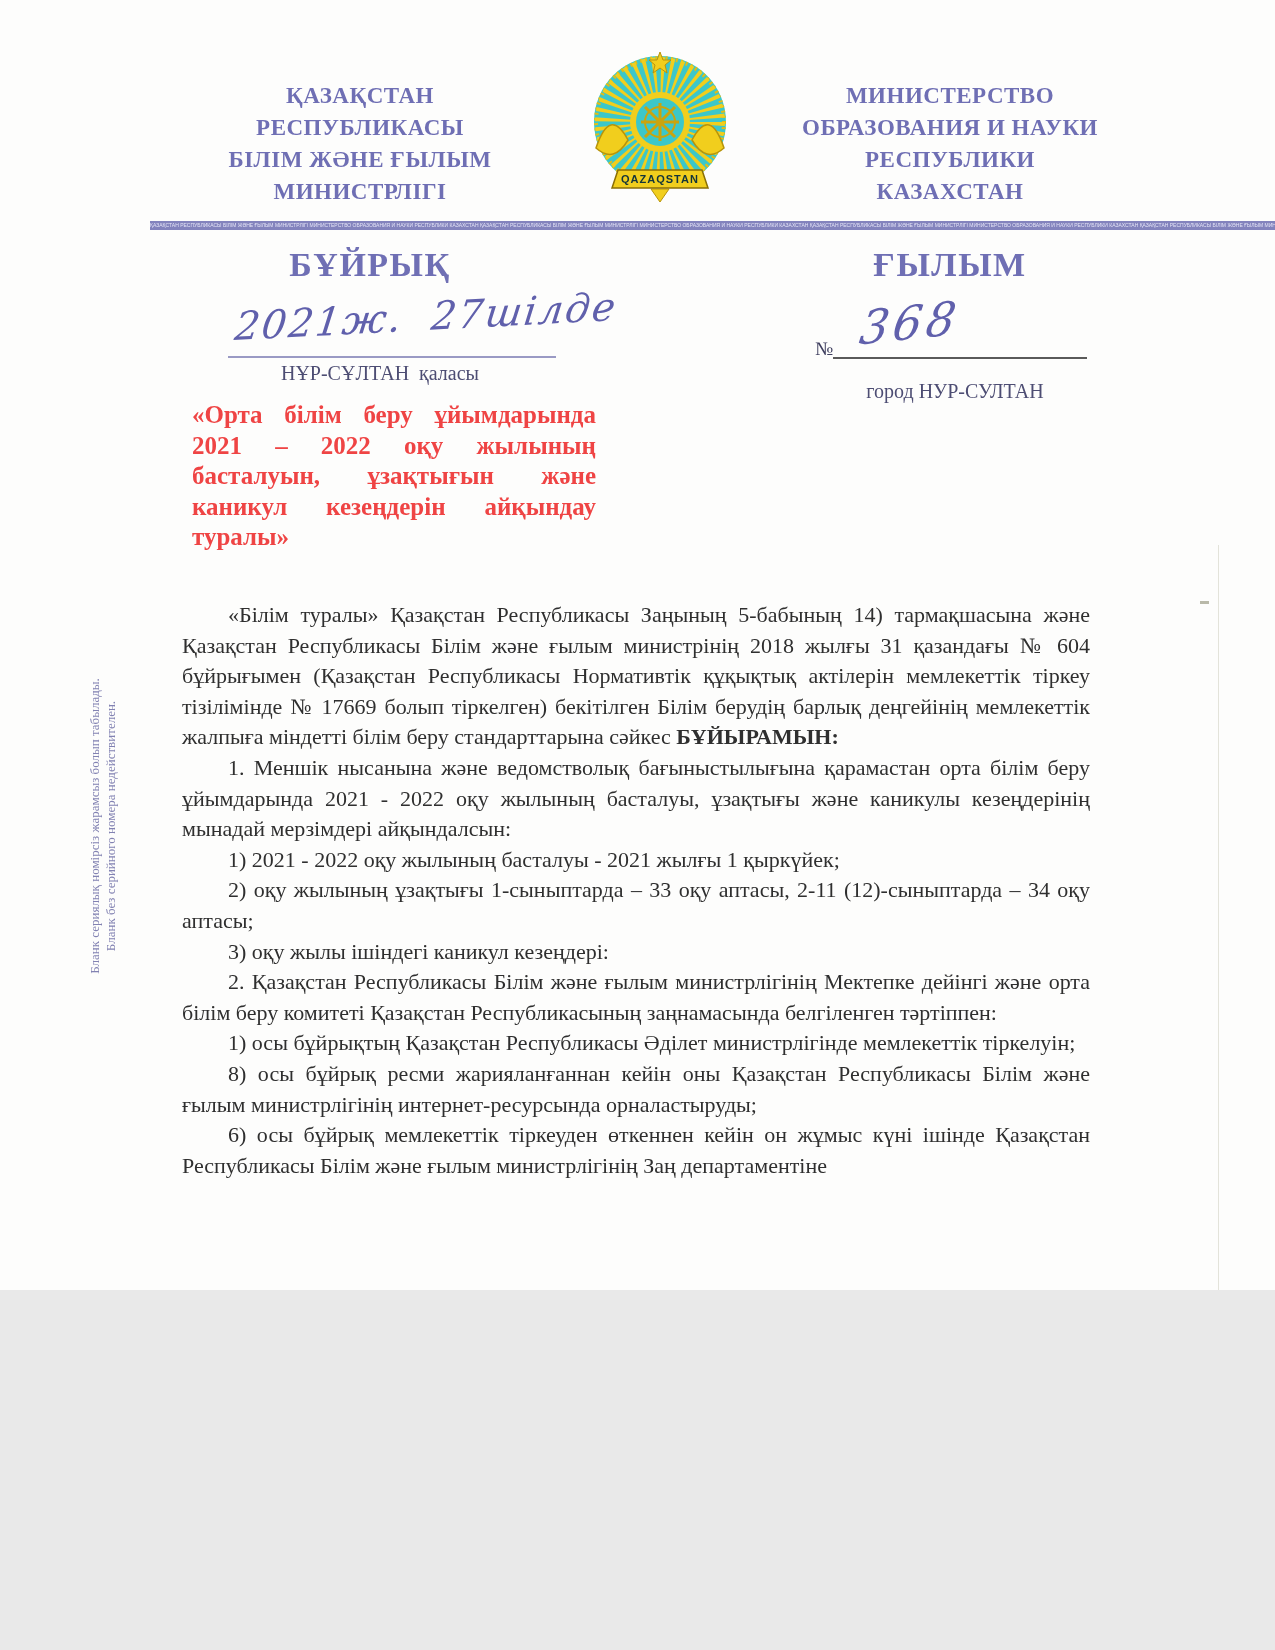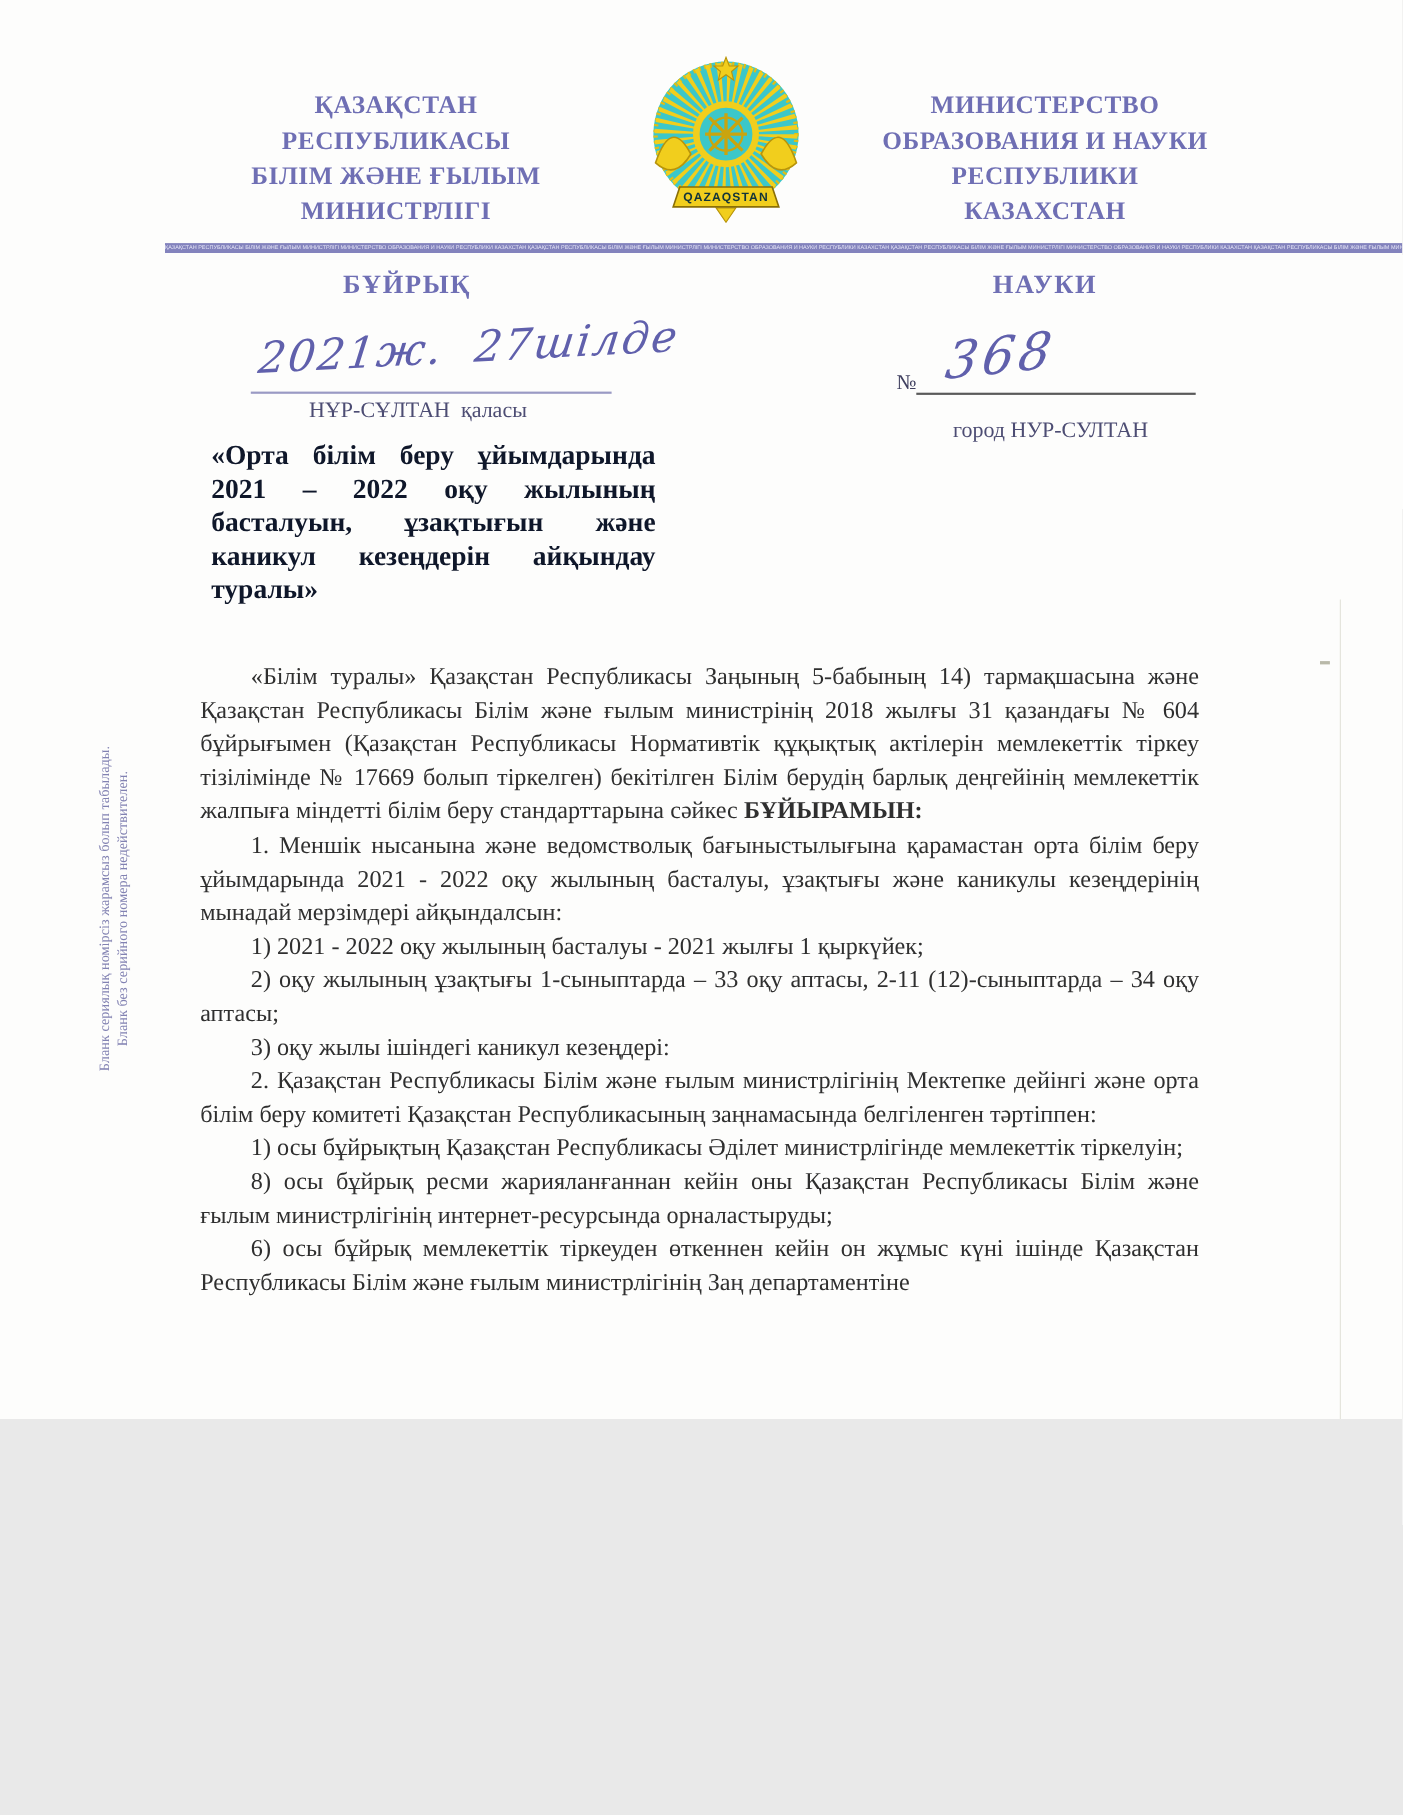--- a/index.html
+++ b/index.html
@@ -11,40 +11,40 @@
             color:#6f6fb4;text-align:center;white-space:pre-line;letter-spacing:.5px;}
   .ministry.kk{left:160px;width:400px;}
   .ministry.ru{left:748px;width:404px;}
 
   .emblem{position:absolute;left:588px;top:48px;width:144px;height:156px;}
 
   .security-strip{position:absolute;left:150px;top:221px;width:1125px;height:9px;
                   background:#8383bd;color:#e4e4f6;font-size:5px;line-height:9px;
                   white-space:nowrap;overflow:hidden;font-family:"Liberation Sans",sans-serif;}
 
-  .order-h{position:absolute;top:246px;font-weight:bold;font-size:24px;color:#6f6fb4;
+  .order-h{position:absolute;top:246px;font-weight:bold;font-size:34px;color:#6f6fb4;
            letter-spacing:1.5px;text-align:center;width:300px;}
   .order-h.kk{left:220px;}
   .order-h.ru{left:800px;}
 
   .hand{font-family:"DejaVu Serif",serif;font-style:italic;color:#6060ac;}
   .date-hand{position:absolute;left:235px;top:294px;font-size:39px;white-space:pre;
              transform:rotate(-3deg) skewX(-10deg);letter-spacing:2px;}
   .date-line{position:absolute;left:228px;top:356px;width:328px;height:2px;background:#9a9ac4;}
   .city{position:absolute;font-size:20px;color:#4d4d73;text-align:center;white-space:pre;}
   .city.kk{left:180px;top:362px;width:400px;}
   .city.ru{left:760px;top:380px;width:390px;}
 
   .no-sign{position:absolute;left:815px;top:338px;font-size:19px;color:#3f3f5f;}
   .no-hand{position:absolute;left:860px;top:296px;font-size:46px;
            transform:rotate(-6deg) skewX(-14deg);letter-spacing:4px;}
   .no-line{position:absolute;left:833px;top:357px;width:254px;height:2px;background:#5a5a5a;}
 
   .title{position:absolute;left:192px;top:400px;width:404px;font-size:25px;line-height:30.5px;
-         font-weight:bold;color:#0f172a;text-align:justify;}
+         font-weight:bold;color:#ef4444;text-align:justify;}
 
   .body-text{position:absolute;left:182px;top:600px;width:908px;font-size:22px;
              line-height:30.6px;color:#2f2f2f;text-align:justify;}
   .body-text p{margin:0;text-indent:46px;}
   .b{font-weight:bold;}
 
   .vertical-note{position:absolute;left:-85px;top:808px;width:380px;height:36px;
                  transform:rotate(-90deg);font-size:13px;line-height:16px;color:#8282b2;
                  text-align:center;white-space:pre-line;}
 
@@ -80,21 +80,21 @@
   </svg>
 
   <div class="ministry ru">МИНИСТЕРСТВО
 ОБРАЗОВАНИЯ И НАУКИ
 РЕСПУБЛИКИ
 КАЗАХСТАН</div>
 
   <div class="security-strip">ҚАЗАҚСТАН РЕСПУБЛИКАСЫ БІЛІМ ЖӘНЕ ҒЫЛЫМ МИНИСТРЛІГІ МИНИСТЕРСТВО ОБРАЗОВАНИЯ И НАУКИ РЕСПУБЛИКИ КАЗАХСТАН ҚАЗАҚСТАН РЕСПУБЛИКАСЫ БІЛІМ ЖӘНЕ ҒЫЛЫМ МИНИСТРЛІГІ МИНИСТЕРСТВО ОБРАЗОВАНИЯ И НАУКИ РЕСПУБЛИКИ КАЗАХСТАН ҚАЗАҚСТАН РЕСПУБЛИКАСЫ БІЛІМ ЖӘНЕ ҒЫЛЫМ МИНИСТРЛІГІ МИНИСТЕРСТВО ОБРАЗОВАНИЯ И НАУКИ РЕСПУБЛИКИ КАЗАХСТАН ҚАЗАҚСТАН РЕСПУБЛИКАСЫ БІЛІМ ЖӘНЕ ҒЫЛЫМ МИНИСТРЛІГІ МИНИСТЕРСТВО ОБРАЗОВАНИЯ И НАУКИ РЕСПУБЛИКИ КАЗАХСТАН</div>
 
   <div class="order-h kk">БҰЙРЫҚ</div>
-  <div class="order-h ru">НАУКИ</div>
+  <div class="order-h ru">ҒЫЛЫМ</div>
 
   <div class="date-hand hand">2021ж.  27шілде</div>
   <div class="date-line"></div>
   <div class="city kk">НҰР-СҰЛТАН  қаласы</div>
 
   <div class="no-sign">№</div>
   <div class="no-hand hand">368</div>
   <div class="no-line"></div>
   <div class="city ru">город НУР-СУЛТАН</div>
 

